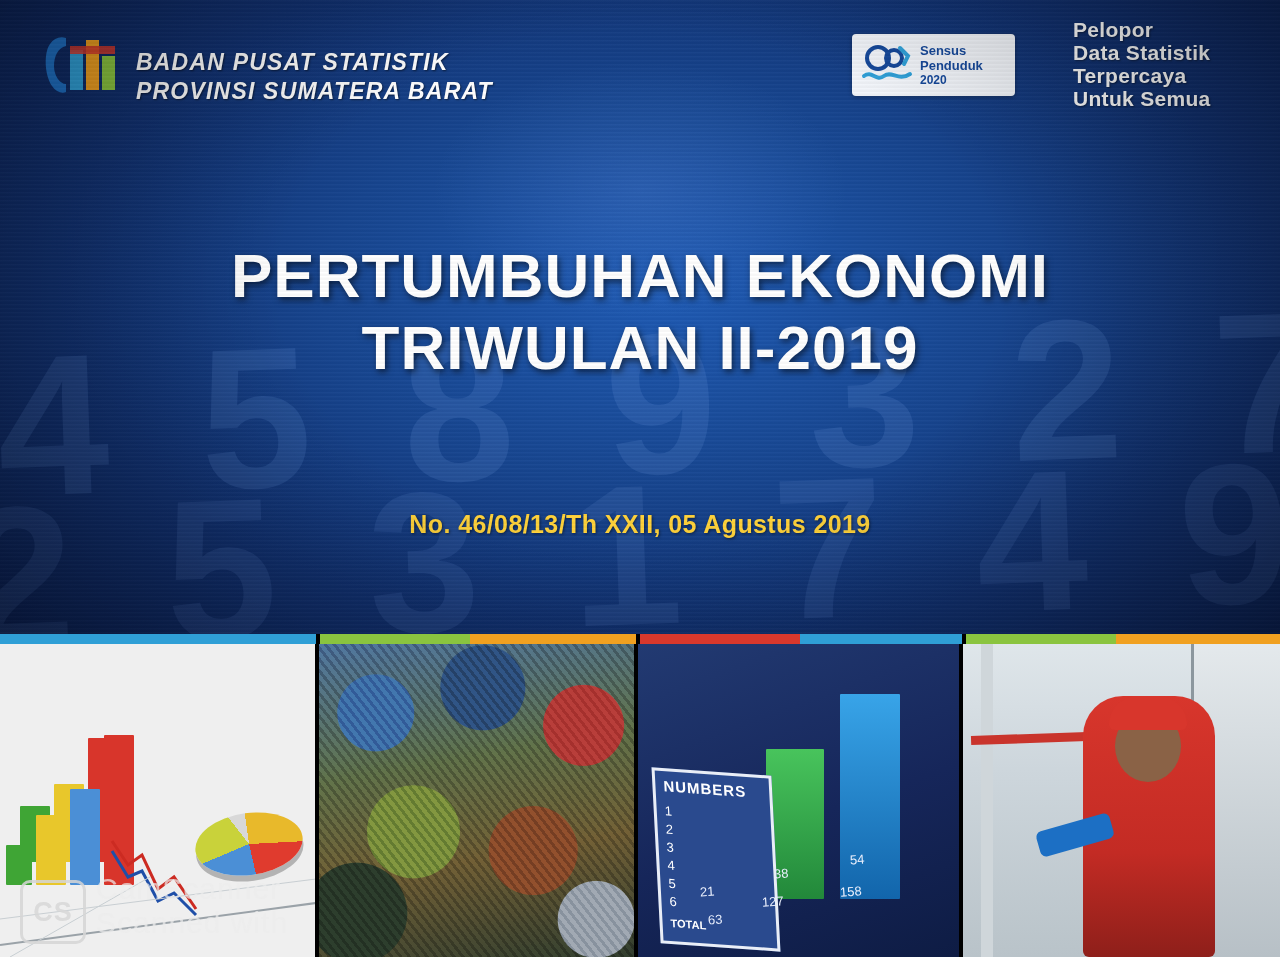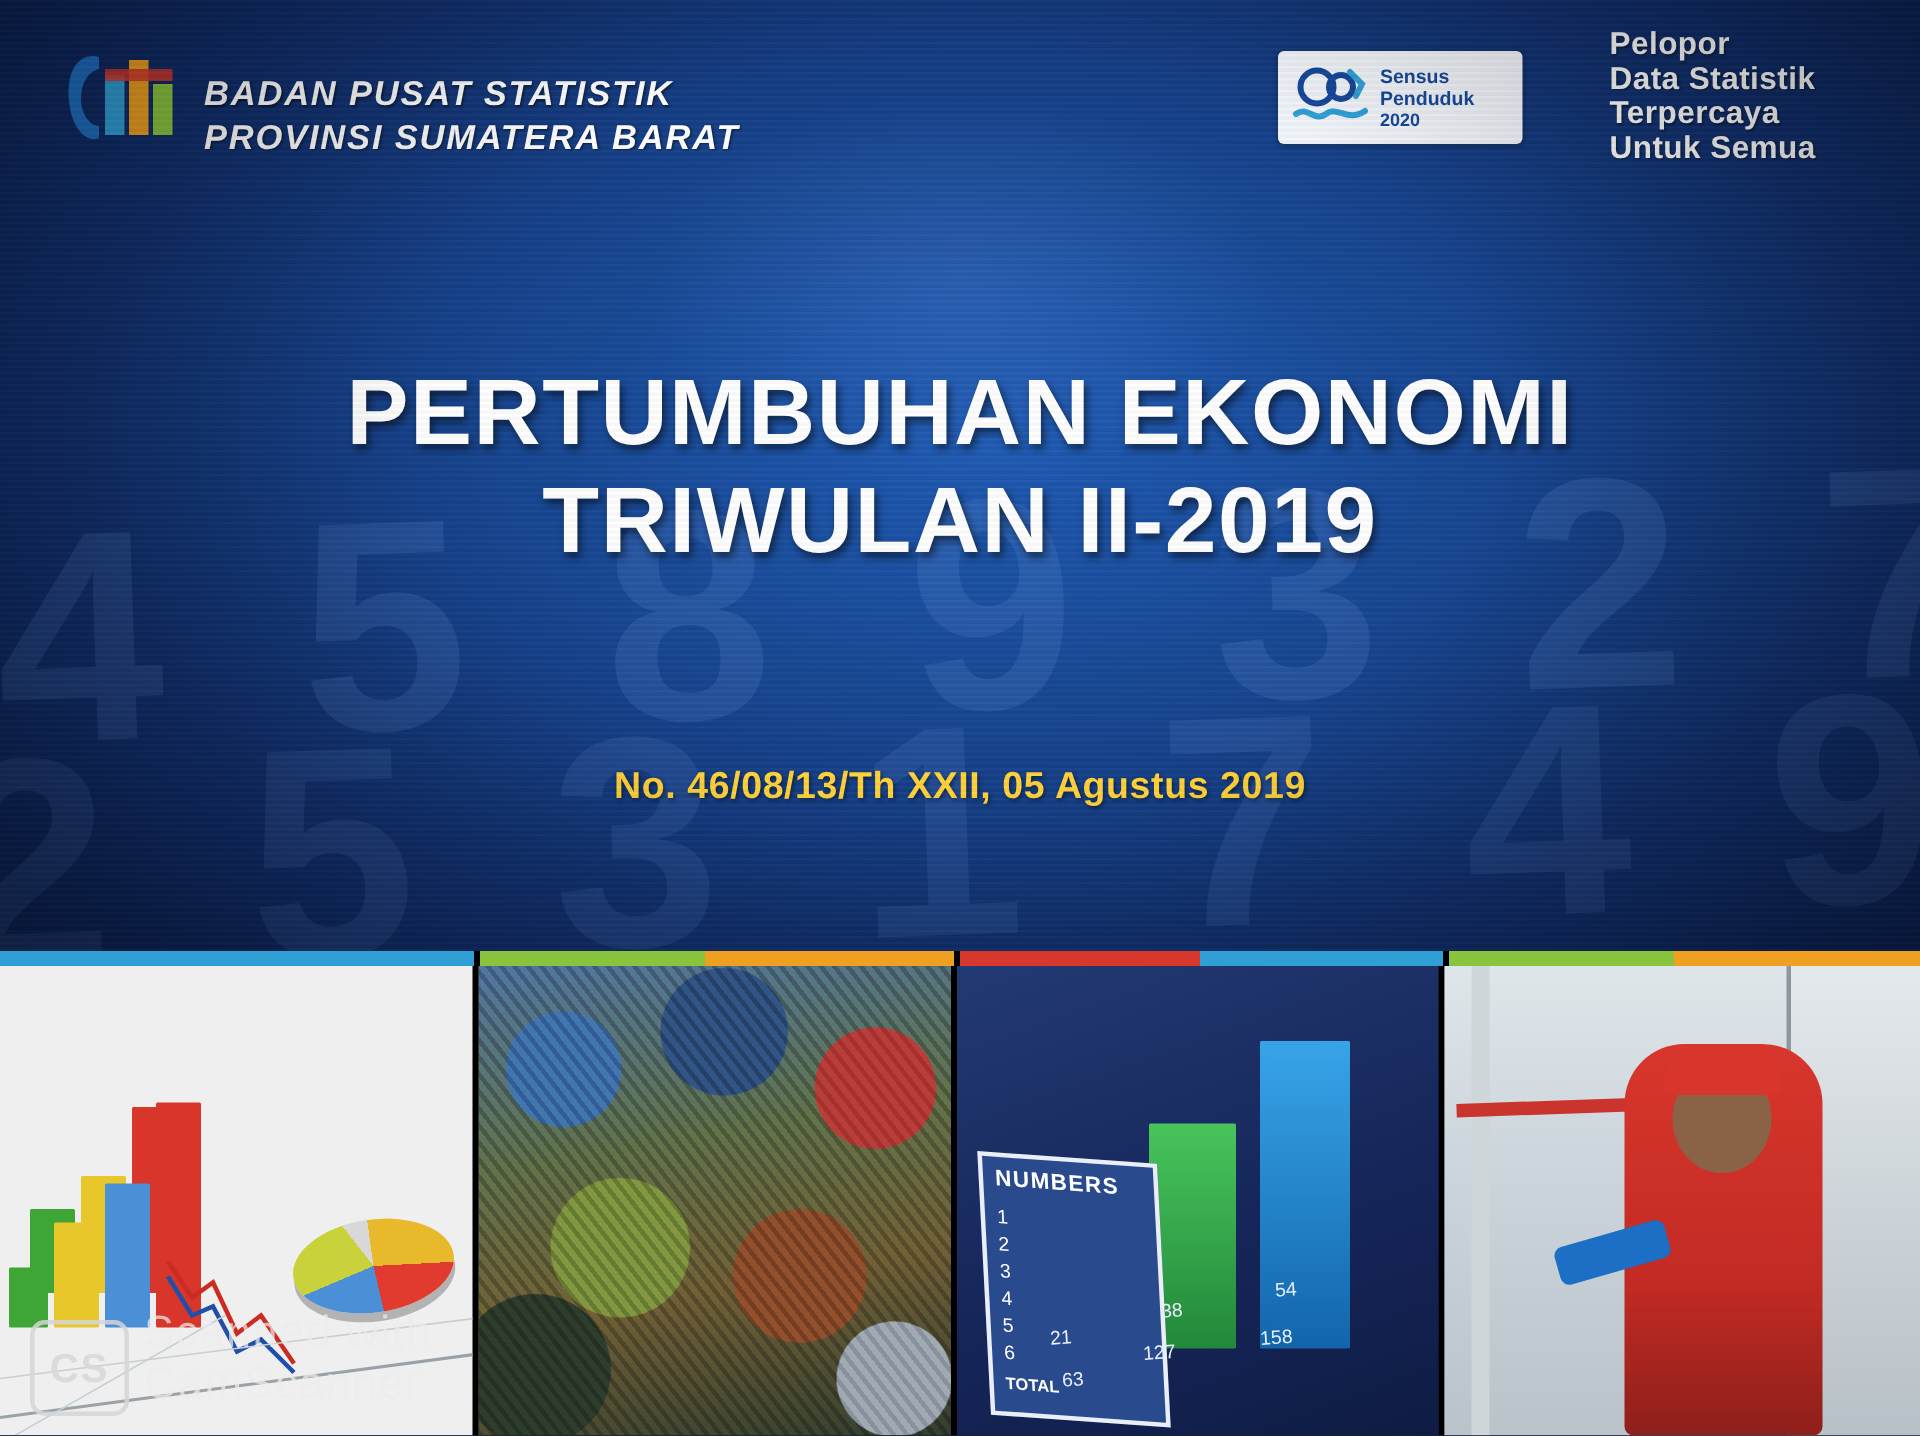--- a/index.html
+++ b/index.html
@@ -468,17 +468,17 @@
       <div class="p4-redbar"></div>
       <div class="p4-person"></div>
       <div class="p4-head"></div>
       <div class="p4-cap"></div>
       <div class="p4-nozzle"></div>
     </div>
   </div>
 
   <div class="cs-badge">CS</div>
   <div class="cs-text">
+    <div>CamScanner</div>
     <div>Scanned with</div>
-    <div>CamScanner</div>
   </div>
 
 </div>
 
 </body></html>

